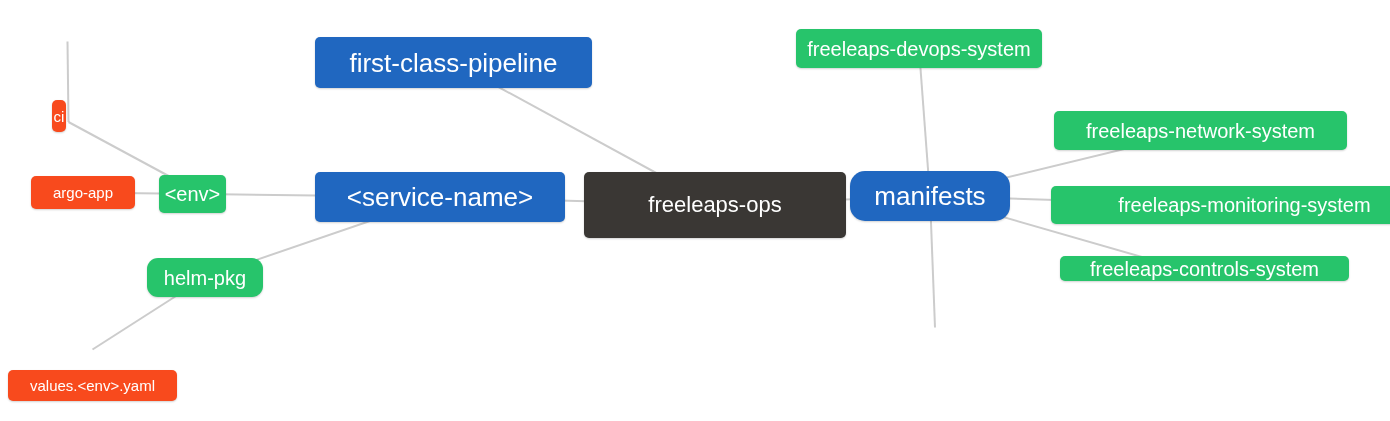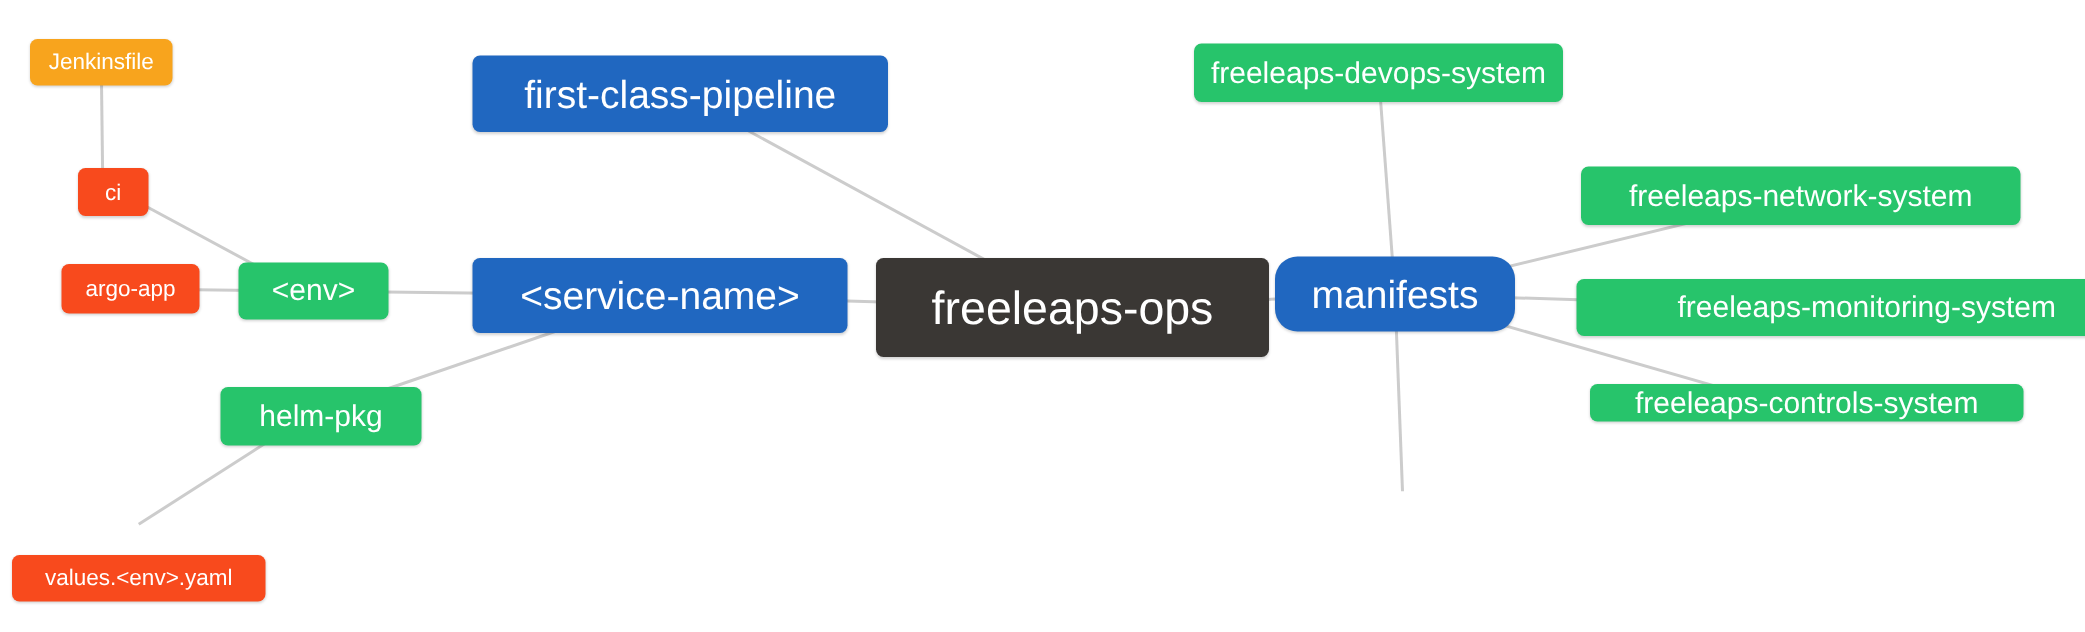--- a/index.html
+++ b/index.html
@@ -30,21 +30,21 @@
     justify-content: center;
     color: #ffffff;
     border-radius: 5px;
     white-space: nowrap;
     z-index: 1;
     cursor: pointer;
     box-shadow: 0 1px 2px rgba(0,0,0,0.18);
     line-height: 1;
     user-select: none;
   }
-  .lvl-root        { background: var(--c-root);   font-size: 31px; }
+  .lvl-root        { background: var(--c-root);   font-size: 22px; }
   .lvl-branch      { background: var(--c-branch); font-size: 26px; }
   .lvl-leaf-green  { background: var(--c-green);  font-size: 20px; }
   .lvl-leaf-red    { background: var(--c-red);    font-size: 15px; }
   .lvl-leaf-amber  { background: var(--c-amber);  font-size: 15px; }
 </style>
 </head>
 <body>
 
 <div id="canvas">
 
@@ -58,29 +58,28 @@
       <line x1="453.5" y1="62.5" x2="715" y2="205" stroke="#CCCCCC" stroke-width="2"></line>
       <line x1="440" y1="197" x2="715" y2="205" stroke="#CCCCCC" stroke-width="2"></line>
       <line x1="715" y1="205" x2="930" y2="196" stroke="#CCCCCC" stroke-width="2"></line>
       <line x1="930" y1="196" x2="919" y2="48.5" stroke="#CCCCCC" stroke-width="2"></line>
       <line x1="930" y1="196" x2="1200.5" y2="130.5" stroke="#CCCCCC" stroke-width="2"></line>
       <line x1="930" y1="196" x2="1212" y2="205" stroke="#CCCCCC" stroke-width="2"></line>
       <line x1="930" y1="196" x2="1204.5" y2="275" stroke="#CCCCCC" stroke-width="2"></line>
       <line x1="930" y1="196" x2="935" y2="327.5" stroke="#CCCCCC" stroke-width="2"></line>
     </svg>
 
-  <div class="node lvl-leaf-amber" style="left:20px; top:26px; width:95px; height:31px;">Jenkinsfile</div>
 
-  <div class="node lvl-leaf-red" style="left:52px; top:112px; width:47px; height:32px;">ci</div>
+  <div class="node lvl-leaf-red" style="left:52px; top:100px; width:14px; height:32px;">ci</div>
 
-  <div class="node lvl-leaf-red" style="left:31px; top:176px; width:92px; height:33px;margin-left:10px;">argo-app</div>
+  <div class="node lvl-leaf-red" style="left:31px; top:176px; width:104px; height:33px;">argo-app</div>
 
-  <div class="node lvl-leaf-green" style="left:159px; top:175px; width:100px; height:38px;">&lt;env&gt;</div>
+  <div class="node lvl-leaf-green" style="left:159px; top:175px; width:67px; height:38px;">&lt;env&gt;</div>
 
-  <div class="node lvl-leaf-green" style="left:147px; top:258px; width:134px; height:39px;">helm-pkg</div>
+  <div class="node lvl-leaf-green" style="left:147px; top:258px; width:116px; height:39px;border-radius:11px;">helm-pkg</div>
 
   <div class="node lvl-leaf-red" style="left:8px; top:334px; width:169px; height:31px;margin-top:36px;">values.&lt;env&gt;.yaml</div>
 
   <div class="node lvl-branch" style="left:315px; top:37px; width:277px; height:51px;text-align:center;">first-class-pipeline</div>
 
   <div class="node lvl-branch" style="left:315px; top:172px; width:250px; height:50px;text-align:center;">&lt;service-name&gt;</div>
 
   <div class="node lvl-root" style="left:584px; top:172px; width:262px; height:66px;">freeleaps-ops</div>
 
   <div class="node lvl-branch" style="left:850px; top:171px; width:160px; height:50px;border-radius:15px;">manifests</div>

